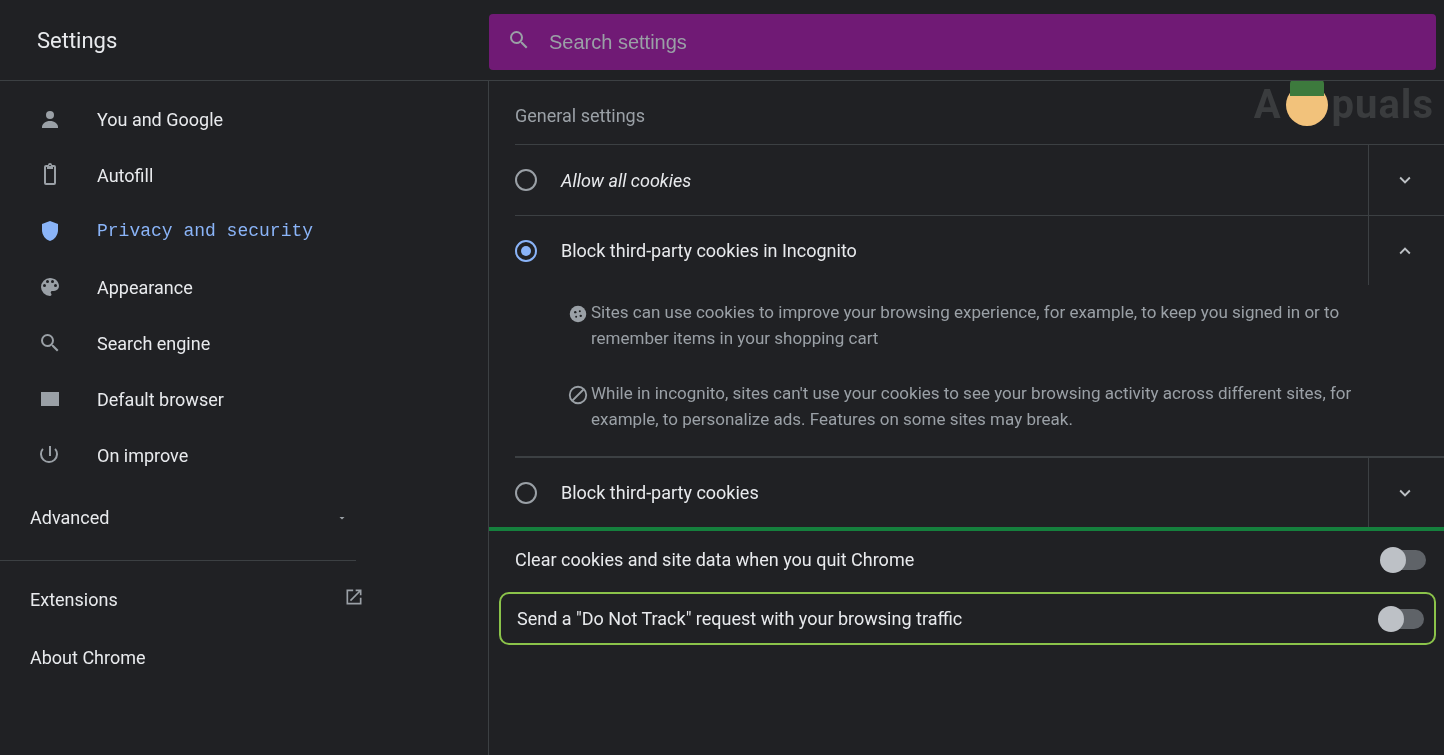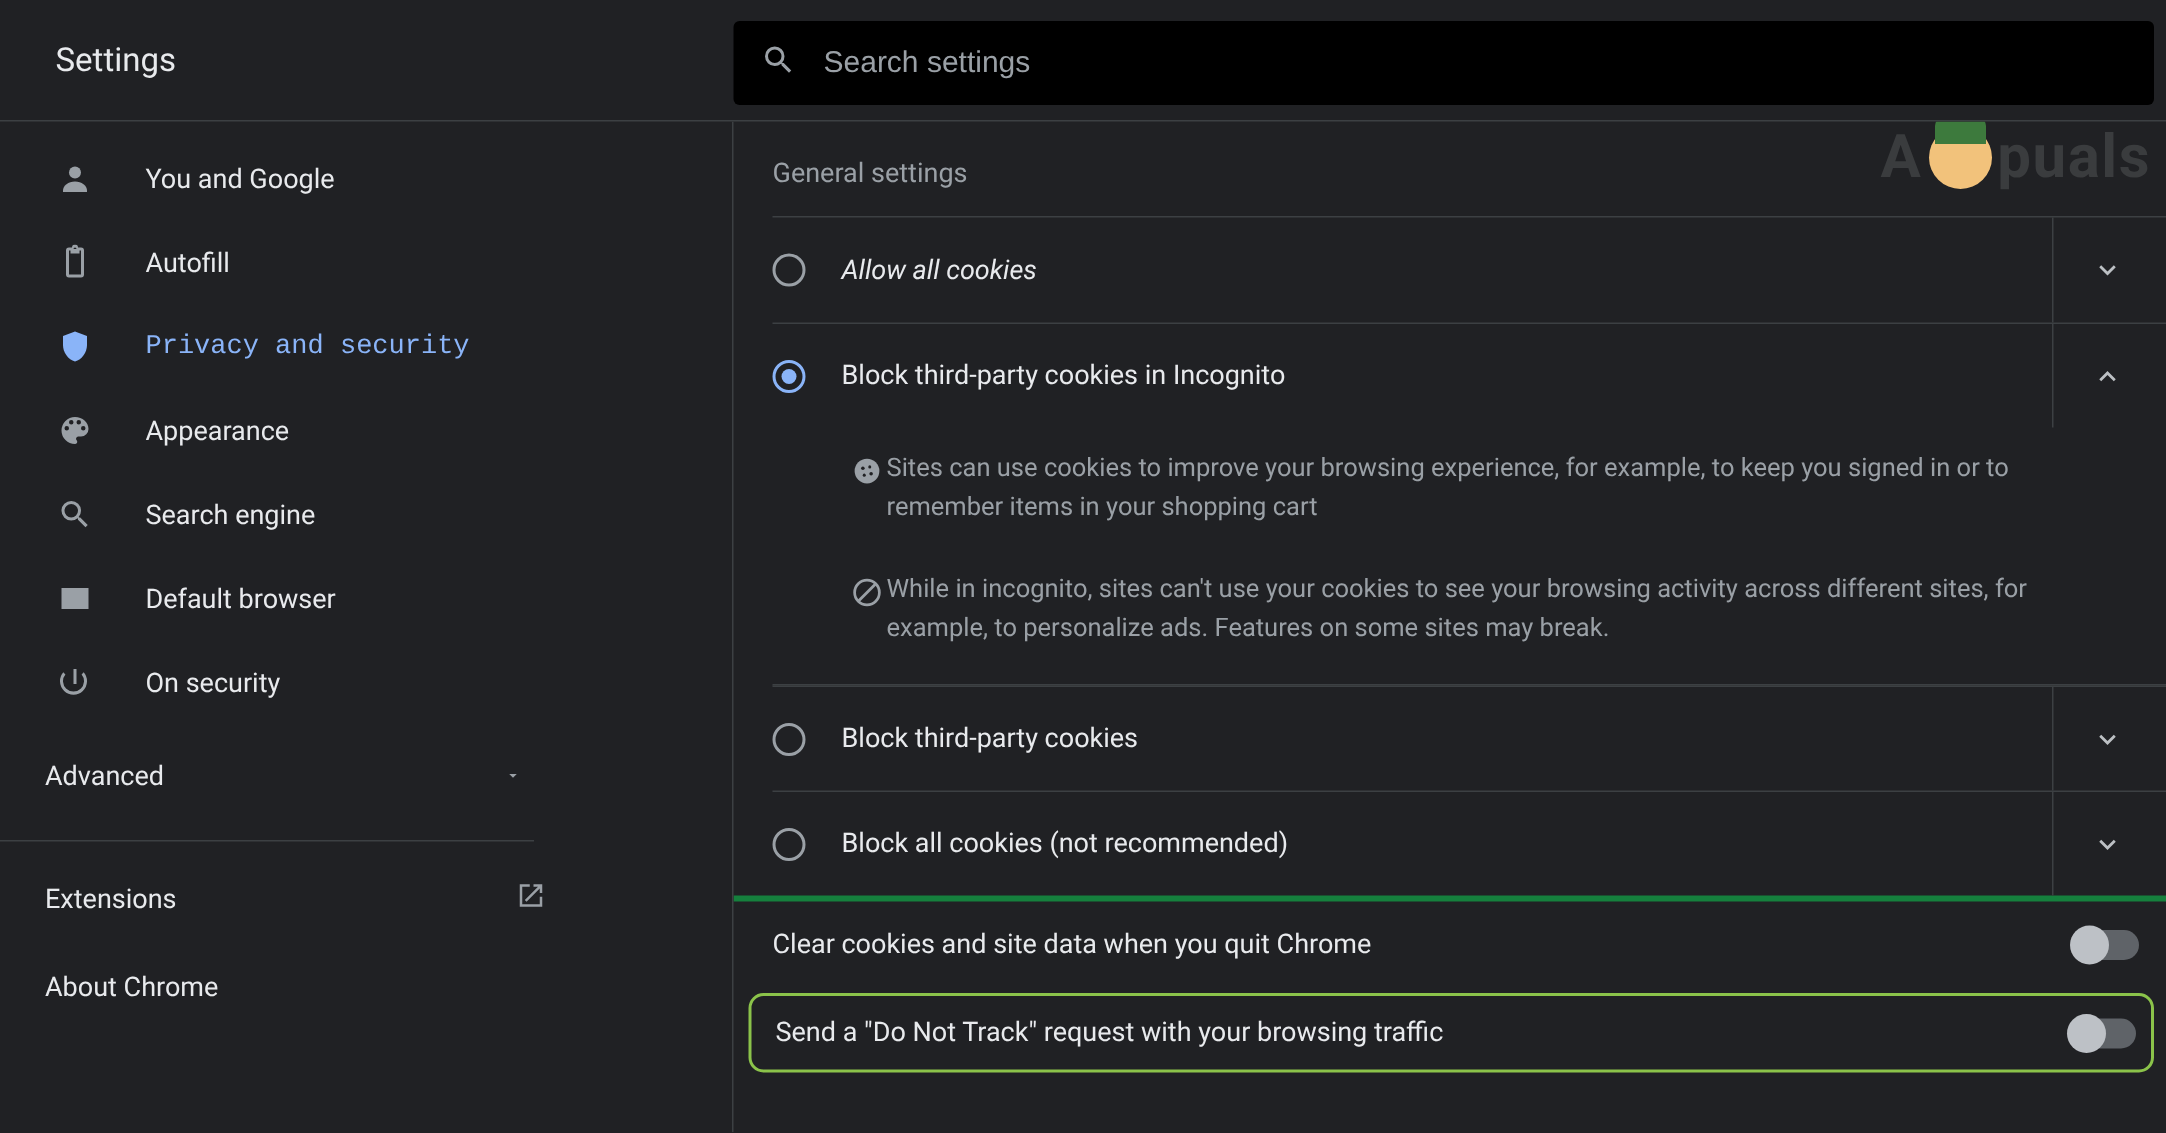--- a/index.html
+++ b/index.html
@@ -23,21 +23,21 @@
   .header-title {
     width: 489px;
     padding-left: 37px;
     font-size: 22px;
     color: #e8eaed;
     font-weight: 400;
   }
   .search-bar {
     flex: 1;
     height: 56px;
-    background: #000000;
+    background: #701a75;
     border-radius: 4px;
     display: flex;
     align-items: center;
     padding: 0 18px;
     margin-right: 8px;
     margin-top: 4px;
   }
   .search-bar svg { flex: 0 0 auto; }
   .search-input {
     background: transparent;
@@ -281,21 +281,21 @@
       </span>
       <span>Default browser</span>
     </div>
 
     <div class="side-item">
       <span class="icon">
         <svg width="24" height="24" viewBox="0 0 24 24" fill="#9aa0a6">
             <path d="M13 3h-2v10h2V3zm4.8 2.2l-1.4 1.4A7 7 0 115.6 6.6L4.2 5.2a9 9 0 1013.6 0z"></path>
           </svg>
       </span>
-      <span>On security</span>
+      <span>On improve</span>
     </div>
 
     <div class="side-advanced">
       <span>Advanced</span>
       <span>
         <svg width="12" height="12" viewBox="0 0 24 24" fill="#9aa0a6">
             <path d="M7 10l5 5 5-5z"></path>
           </svg>
       </span>
     </div>
@@ -375,29 +375,20 @@
       <div class="option-row">
         <span class="radio"></span>
         <span class="row-label">Block third-party cookies</span>
         <span class="expand-col">
           <svg class="chev" width="22" height="22" viewBox="0 0 24 24" fill="currentColor">
               <path d="M7.41 8.59L12 13.17l4.59-4.58L18 10l-6 6-6-6 1.41-1.41z"></path>
             </svg>
         </span>
       </div>
 
-      <div class="option-row">
-        <span class="radio"></span>
-        <span class="row-label">Block all cookies (not recommended)</span>
-        <span class="expand-col">
-          <svg class="chev" width="22" height="22" viewBox="0 0 24 24" fill="currentColor">
-              <path d="M7.41 8.59L12 13.17l4.59-4.58L18 10l-6 6-6-6 1.41-1.41z"></path>
-            </svg>
-        </span>
-      </div>
     </div>
 
     <div class="toggle-row">
       <span>Clear cookies and site data when you quit Chrome</span>
       <span class="toggle"></span>
     </div>
 
     <div class="toggle-row highlight">
       <span>Send a "Do Not Track" request with your browsing traffic</span>
       <span class="toggle"></span>

